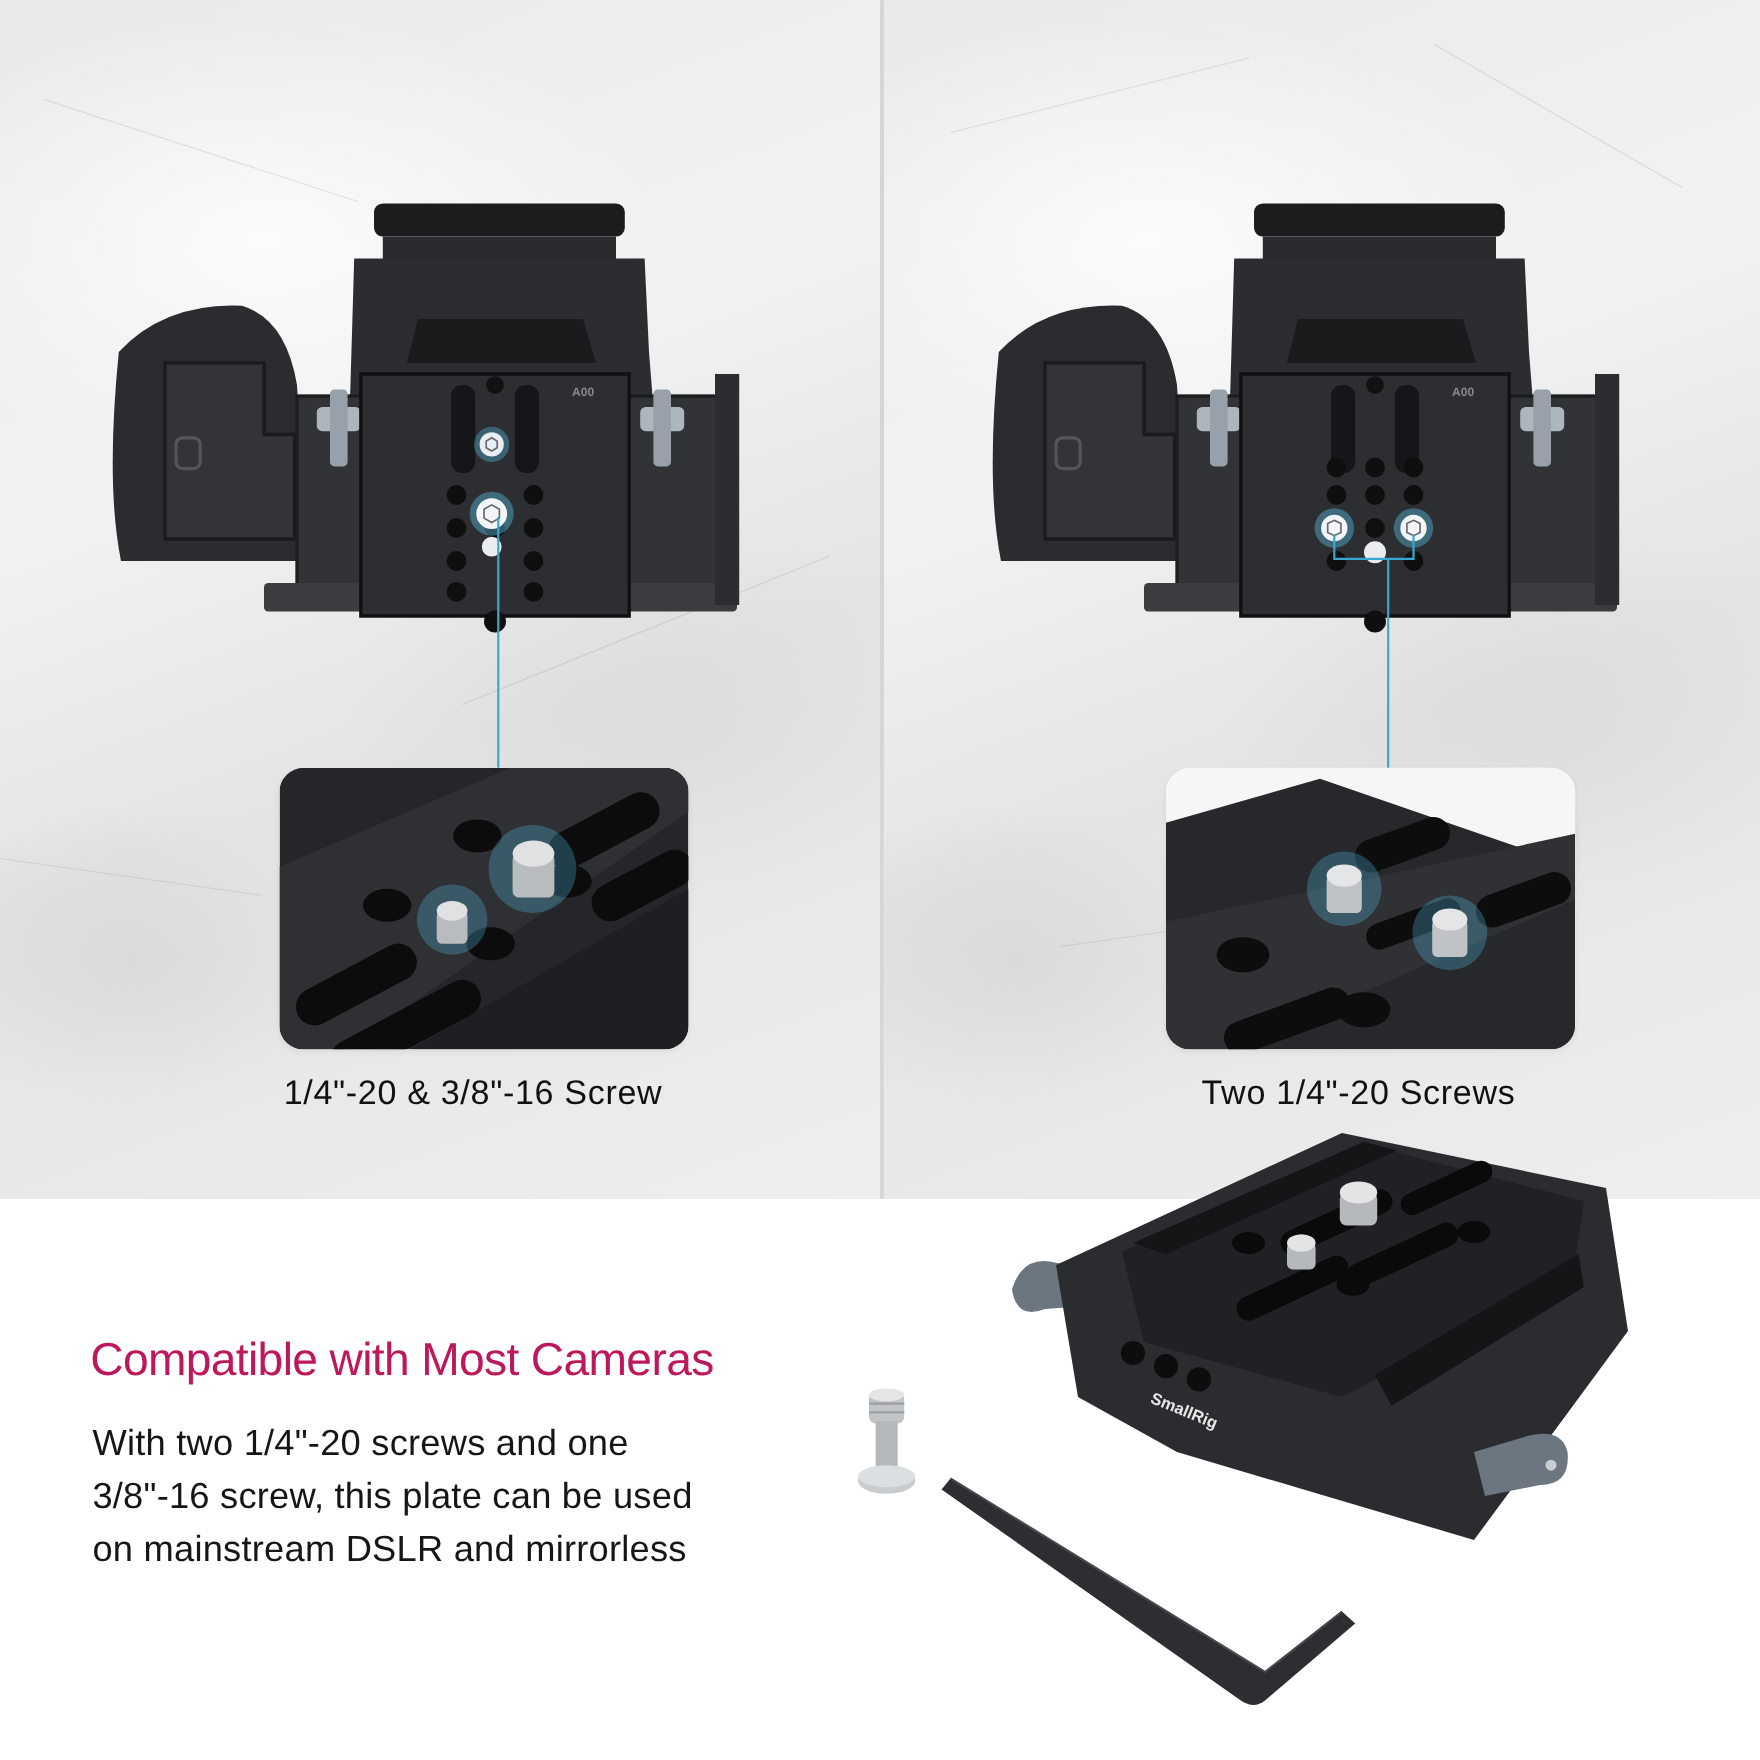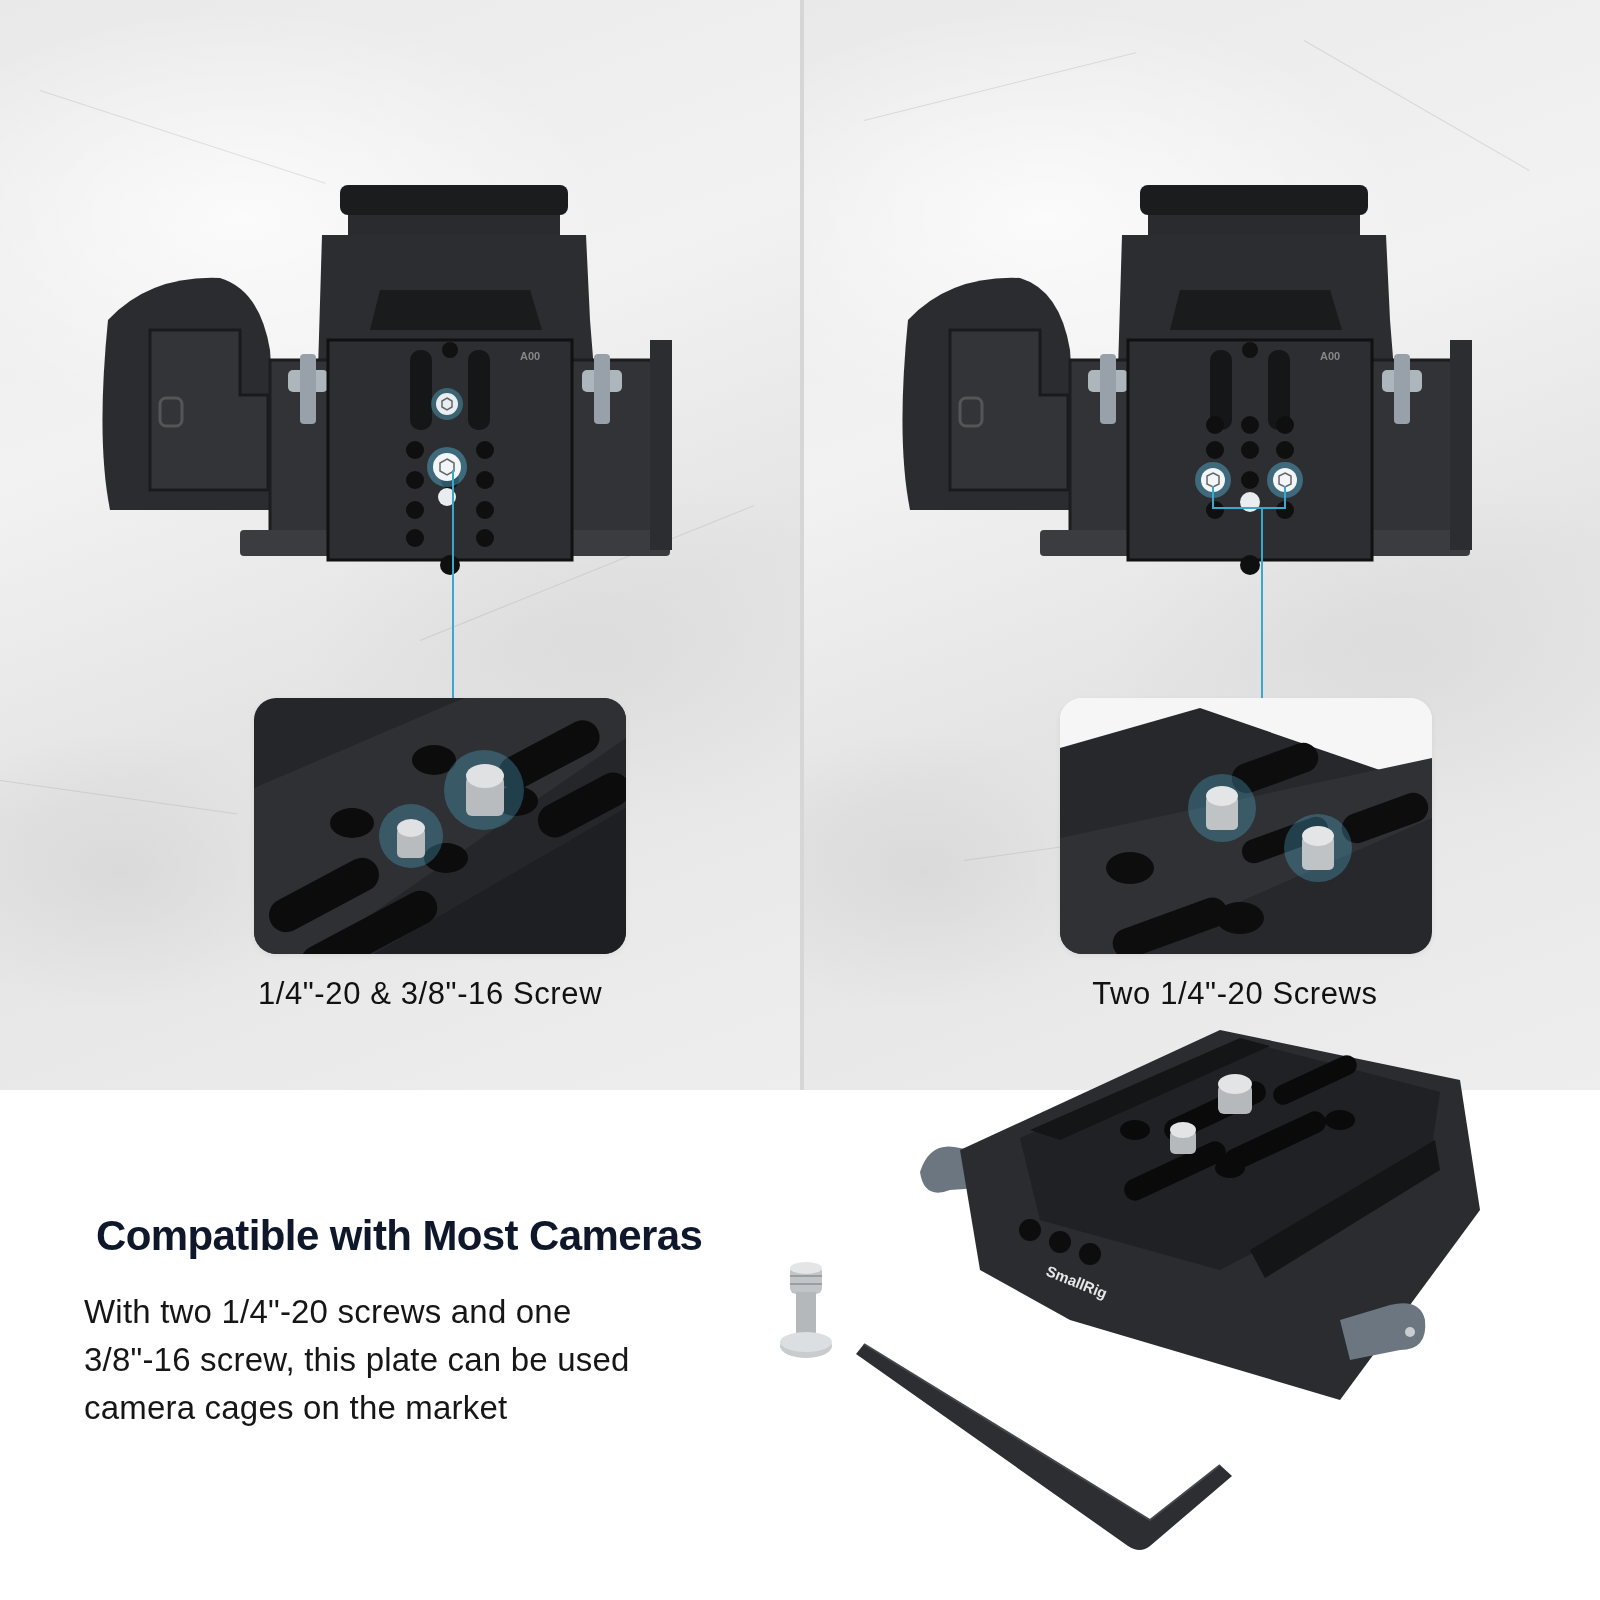--- a/index.html
+++ b/index.html
@@ -42,22 +42,22 @@
 
   .caption {
     position: absolute; top: 976px; font-size: 31px; letter-spacing: 0.6px; color: #111;
     text-align: center; white-space: nowrap;
   }
   .caption-left { left: 220px; width: 420px; }
   .caption-right { left: 1050px; width: 370px; }
 
   
   .feature-title {
-    position: absolute; left: 96px; top: 1212px; font-size: 42px; font-weight: bold;
-    letter-spacing: -0.6px; color: #0f172a; white-space: nowrap;
+    position: absolute; left: 82px; top: 1212px; font-size: 42px; font-weight: normal;
+    letter-spacing: -0.6px; color: #be185d; white-space: nowrap;
   }
   .feature-body {
     position: absolute; left: 84px; top: 1288px; width: 640px;
     font-size: 33px; line-height: 48px; color: #161616; letter-spacing: 0.2px;
   }
   .feature-body span { display: block; white-space: nowrap; }
 
   
   .product { position: absolute; left: 920px; top: 1020px; width: 580px; height: 420px; }
   .product svg { width: 100%; height: 100%; display: block; }
@@ -223,21 +223,21 @@
   </svg>
 </div>
 
 <div class="caption caption-left">1/4"-20 &amp; 3/8"-16 Screw</div>
 <div class="caption caption-right">Two 1/4"-20 Screws</div>
 
 <div class="feature-title">Compatible with Most Cameras</div>
 <div class="feature-body">
   <span>With two 1/4"-20 screws and one</span>
   <span>3/8"-16 screw, this plate can be used</span>
-  <span>camera cages on the market</span>
+  <span>on mainstream DSLR and mirrorless</span>
 </div>
 
 <div class="product">
   <svg viewBox="0 0 580 420">
 
     <path d="M0 152 Q10 120 40 128 L60 132 L58 168 L30 170 Q4 180 0 152Z" fill="#6b7680"></path>
 
     <path d="M40 130 L300 10 L540 60 L560 190 L420 380 L150 300 L60 250 Z" fill="#2a2c2f"></path>
     <path d="M100 118 L320 20 L520 72 L510 140 L300 250 L120 200 Z" fill="#1f2124"></path>
 

